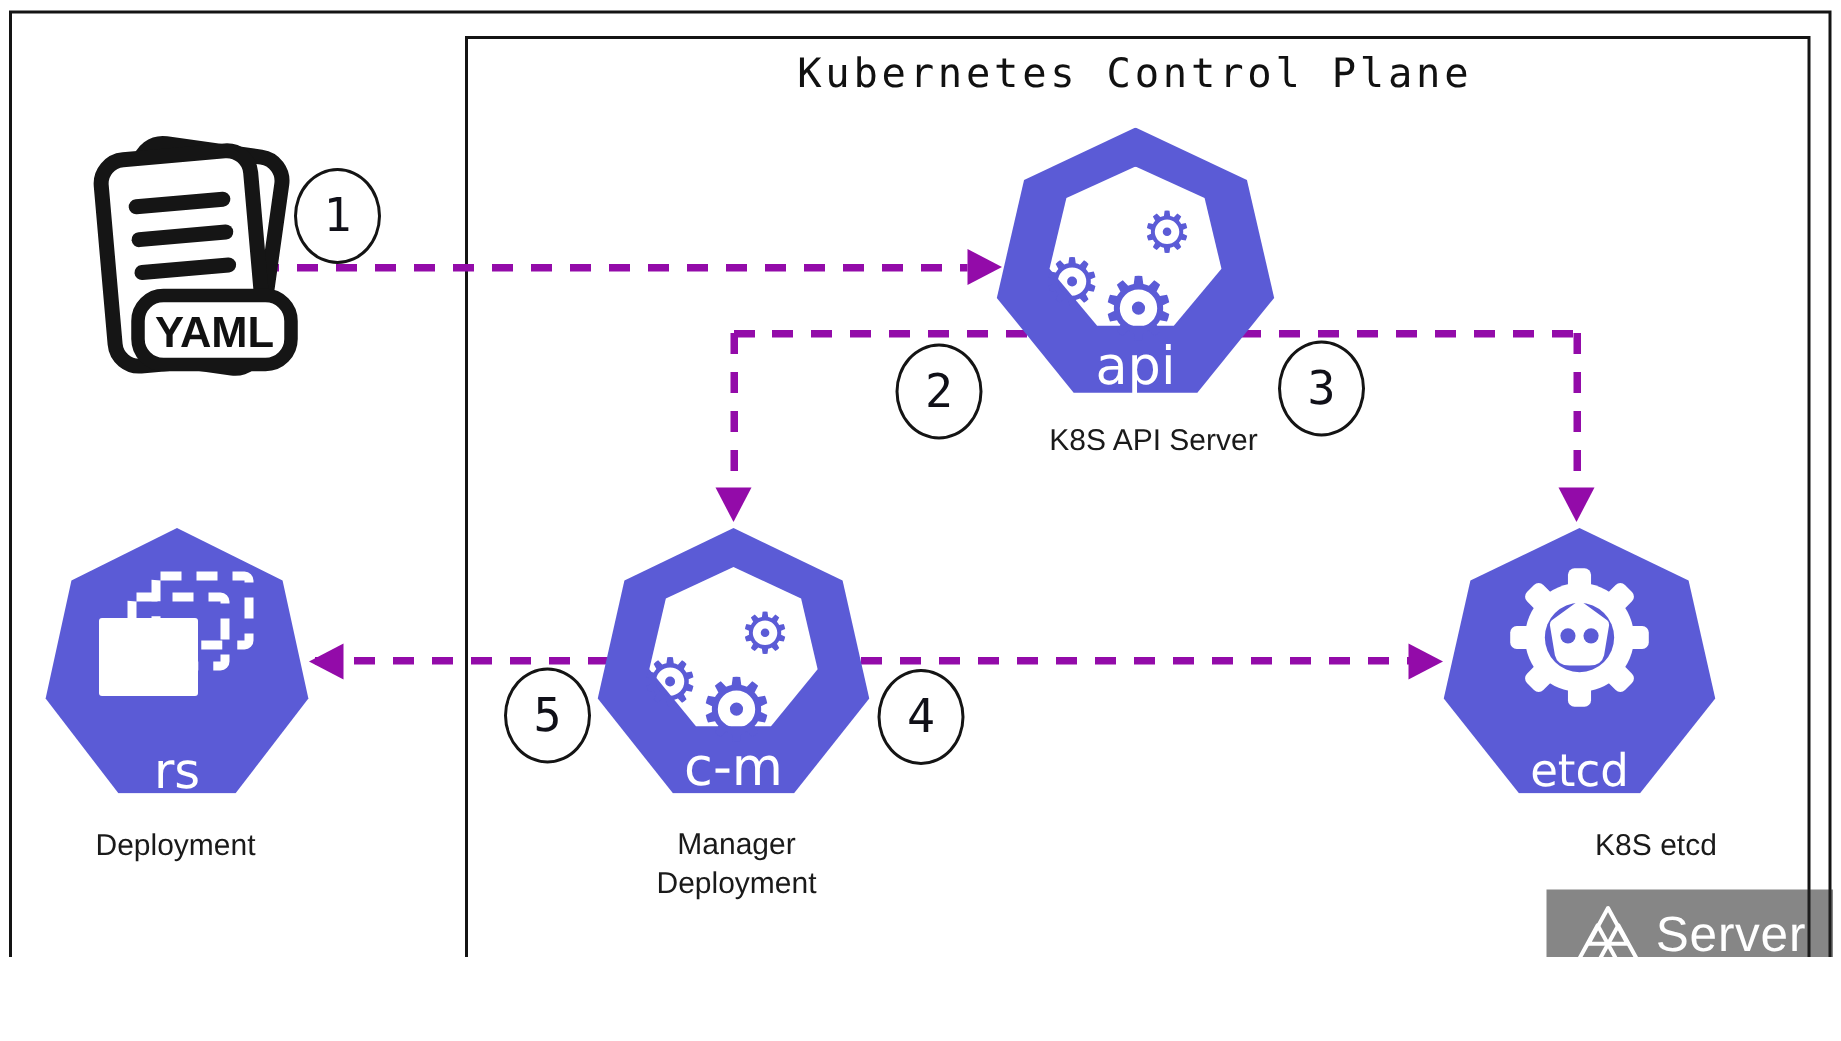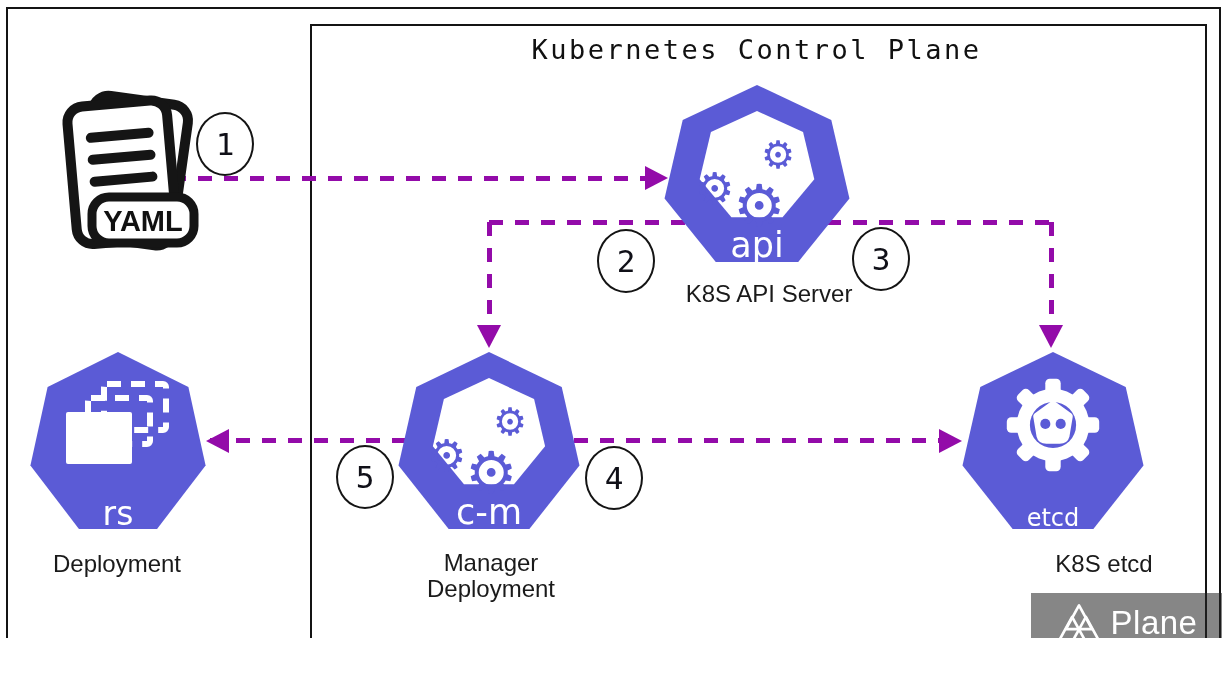--- a/index.html
+++ b/index.html
@@ -20,21 +20,21 @@
     clip-path:polygon(50% 0%,89.1% 18.8%,98.66% 61.07%,71.7% 95.1%,28.3% 95.1%,1.34% 61.07%,10.9% 18.8%);}
   .hept .inner{position:absolute;left:19%;top:14%;width:62%;height:60%;background:#fff;
     clip-path:polygon(50% 0%,89.1% 18.8%,98.66% 61.07%,71.7% 95.1%,28.3% 95.1%,1.34% 61.07%,10.9% 18.8%);}
   .hept-label{position:absolute;left:0;right:0;bottom:8px;text-align:center;color:#fff;
     font-family:"DejaVu Sans",sans-serif;font-size:35px;line-height:1;z-index:3;}
   .gear{position:absolute;color:#5B5BD6;line-height:1;z-index:3;font-family:"DejaVu Sans",sans-serif;}
   .gear.g-small{font-size:38px;}
   .gear.g-med{font-size:44px;}
   .gear.g-large{font-size:58px;}
 
-  .node-label{position:absolute;width:200px;text-align:center;font-size:24px;color:#1a1a1a;
+  .node-label{position:absolute;width:200px;text-align:center;font-size:20px;color:#1a1a1a;
     line-height:26px;z-index:2;}
 
   
   .dash-h{position:absolute;height:5px;z-index:1;
     background:repeating-linear-gradient(90deg,#930BA9 0 14px,transparent 14px 26px);}
   .dash-v{position:absolute;width:5px;z-index:1;
     background:repeating-linear-gradient(180deg,#930BA9 0 14px,transparent 14px 26px);}
   .ah{position:absolute;width:0;height:0;z-index:1;}
   .ah.right{border-top:12px solid transparent;border-bottom:12px solid transparent;border-left:23px solid #930BA9;}
   .ah.left{border-top:12px solid transparent;border-bottom:12px solid transparent;border-right:23px solid #930BA9;}
@@ -125,21 +125,21 @@
           <rect x="43" y="8" width="14" height="16" rx="4" transform="rotate(270 50 50)"></rect>
           <rect x="43" y="8" width="14" height="16" rx="4" transform="rotate(315 50 50)"></rect>
         </g>
         <circle cx="50" cy="50" r="33"></circle>
         <circle cx="50" cy="50" r="21" fill="#5B5BD6"></circle>
         <path d="M50 31 L65 42 L62 60 Q61 64 56 64 L44 64 Q39 64 38 60 L35 42 Z" stroke="#fff" stroke-width="6" stroke-linejoin="round"></path>
         <circle cx="43" cy="49" r="4.6" fill="#5B5BD6"></circle>
         <circle cx="57" cy="49" r="4.6" fill="#5B5BD6"></circle>
       </g>
     </svg>
-    <div class="hept-label" style="font-size:24px;margin-top:20px;">etcd</div>
+    <div class="hept-label" style="font-size:30px;margin-top:20px;">etcd</div>
   </div>
   <div class="node-label" style="left:1004px;top:551px;">K8S etcd</div>
 
   <div class="hept" style="left:28px;top:352px;width:180px;height:186px;">
     <div class="outer"></div>
     <svg style="position:absolute;left:28px;top:26px;z-index:3;" width="124" height="106" viewBox="0 0 124 106">
       <rect x="48" y="6" width="62" height="46" rx="3" fill="none" stroke="#fff" stroke-width="6" stroke-dasharray="14 10"></rect>
       <rect x="32" y="20" width="62" height="46" rx="3" fill="none" stroke="#fff" stroke-width="6" stroke-dasharray="14 10"></rect>
       <rect x="10" y="34" width="66" height="52" rx="2" fill="#fff"></rect>
     </svg>
@@ -154,16 +154,16 @@
   <div class="step" style="left:336px;top:445px;">5</div>
 
   <div class="brand">
     <svg width="46" height="46" viewBox="0 0 60 60">
       <g fill="none" stroke="#fff" stroke-width="3.5" stroke-linejoin="round">
         <path d="M30 7 L13 38 L47 38 Z"></path>
         <path d="M21 22 L4 53 L38 53 Z"></path>
         <path d="M39 22 L22 53 L56 53 Z"></path>
       </g>
     </svg>
-    <span class="brand-text">Plane</span>
+    <span class="brand-text">Server</span>
   </div>
 
 </div>
 
 </body></html>

